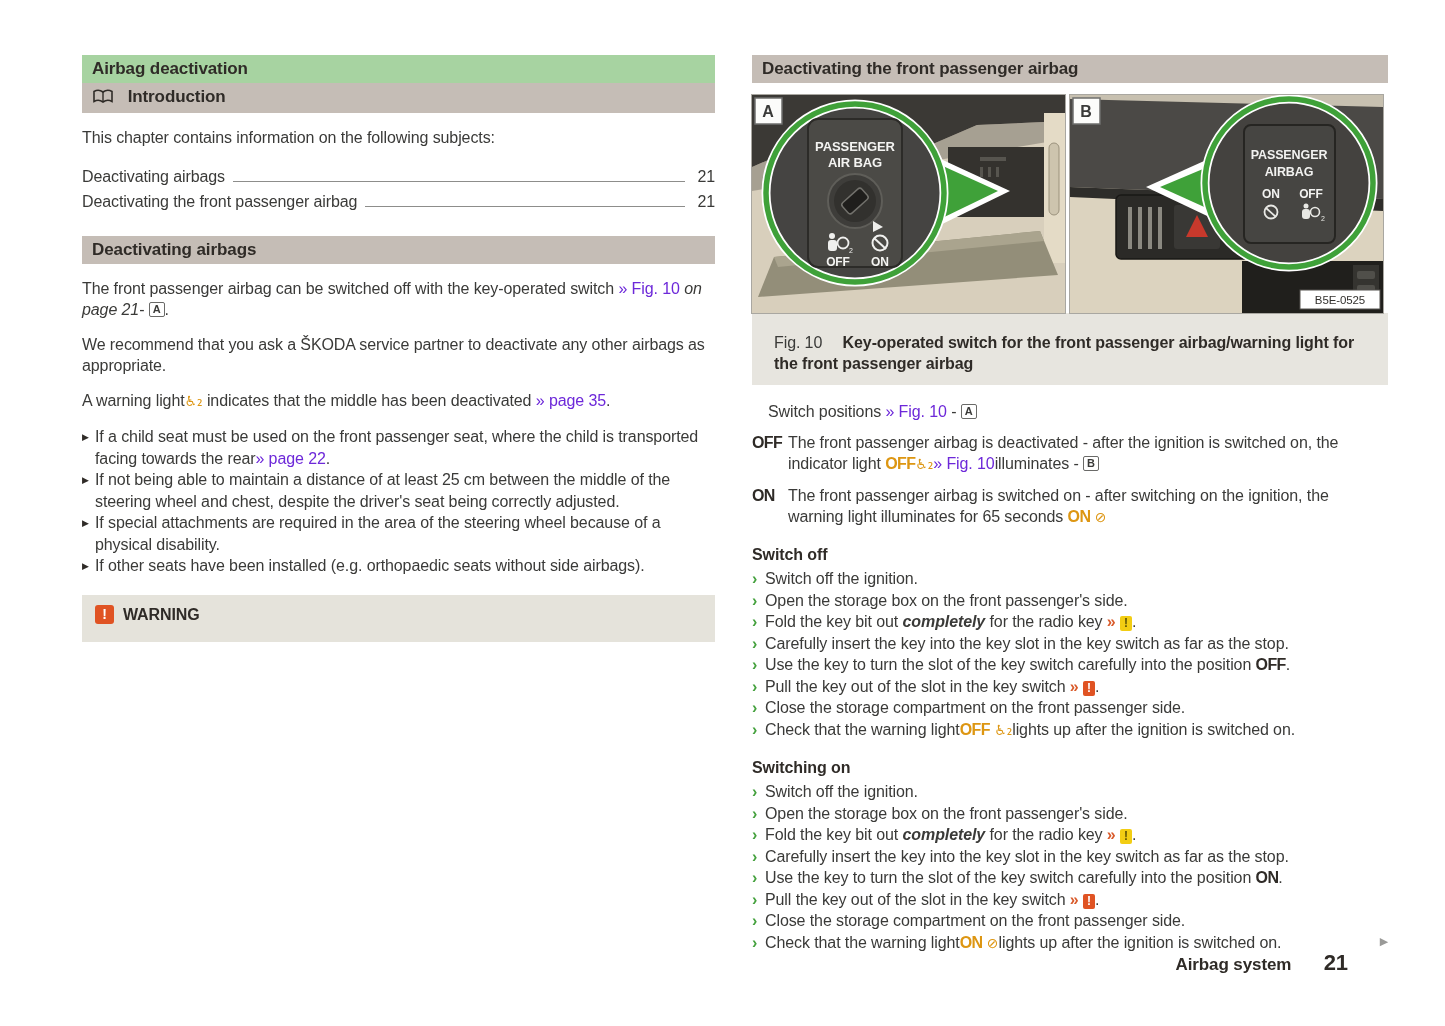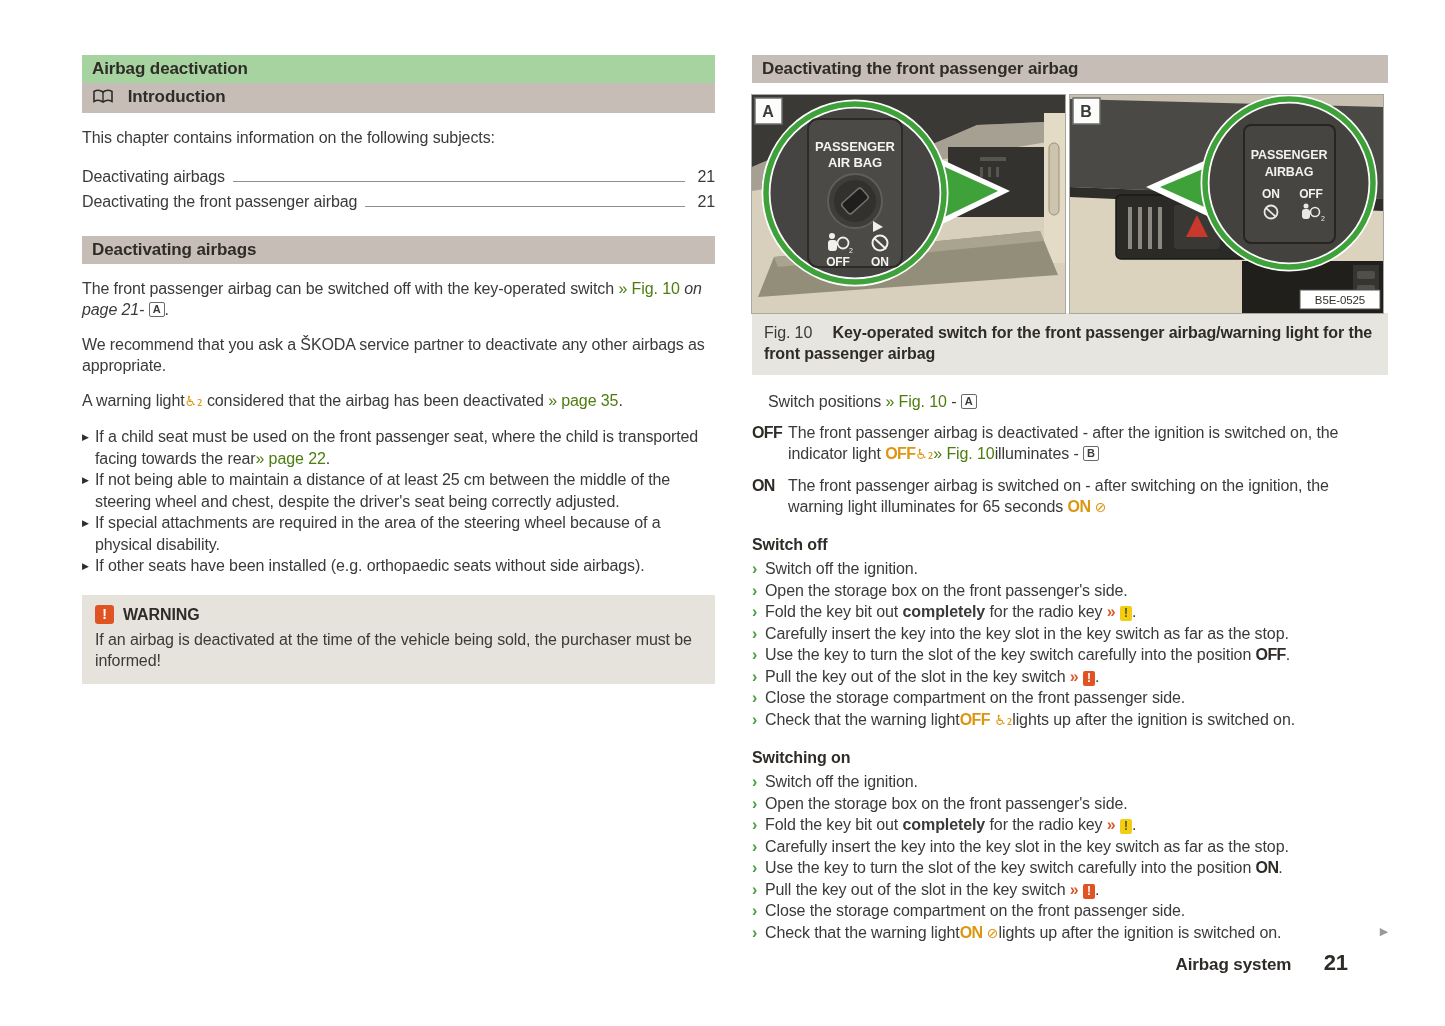--- a/index.html
+++ b/index.html
@@ -30,40 +30,40 @@
 
   .warnbox{background:#e5e3db;margin-top:18px;padding:9px 13px 13px;}
   .warn-head{display:flex;align-items:center;gap:9px;font-weight:700;color:#2f2b27;margin-bottom:4px;}
   .warn-icon{width:19px;height:19px;background:#e05323;color:#fff;border-radius:3px;text-align:center;
              line-height:19px;font-weight:700;font-size:14px;flex:none;}
   .warn-body{margin:0;}
 
   .figure{margin-top:12px;background:#e7e5df;}
   .fig-panels{display:flex;gap:5px;background:#fff;}
   .fig-panels svg{display:block;outline:1px solid #a9a7a1;}
-  .figcap{margin:0;padding:9px 12px 11px;line-height:21px;}
+  .figcap{margin:10px;padding:9px 12px 11px;line-height:21px;}
   .figno{margin-right:16px;}
   .capbold{font-weight:700;color:#2f2b27;}
 
   .switchpos{margin:16px 16px 10px;}
   .deflist{margin:0 0 4px;}
   .defrow{display:flex;margin:0 0 10px;}
   .term{width:36px;flex:none;font-weight:700;letter-spacing:-0.6px;color:#2f2b27;}
   .def{flex:1;}
 
   .subhead{font-size:16px;font-weight:700;color:#2f2b27;margin:16px 0 2px;line-height:22px;}
   ul.chev-list{list-style:none;margin:0;padding:0;}
   .chev-item{position:relative;padding-left:13px;line-height:21.5px;}
   .chev{position:absolute;left:0;top:0;color:#44a13d;font-weight:700;}
   .cont{position:absolute;right:0;bottom:2px;color:#9a9a98;font-size:11px;font-family:"DejaVu Sans",sans-serif;}
 
   
-  .sg-lk{color:#4d7c0f;text-align:center;}
+  .sg-lk{color:#6d28d9;text-align:center;}
   .sg-it{font-style:italic;}
-  .sg-b{font-weight:700;}
+  .sg-b{font-weight:700;font-style:italic;}
   .sg-kw{font-weight:700;letter-spacing:-0.6px;color:#2f2b27;}
   .sg-sym{color:#dd9612;font-weight:700;letter-spacing:-0.6px;}
   .sg-icn{color:#dd9612;font-family:"DejaVu Sans",sans-serif;font-size:14px;}
   .sg-ar{color:#d95b2b;font-weight:700;}
   .sg-box{display:inline-block;border:1px solid #6a6a68;background:#fff;font-size:11px;font-weight:700;
           line-height:13px;padding:0 3px;border-radius:2px;vertical-align:2px;color:#3a3a38;}
   .sg-wy{display:inline-block;background:#f2cd13;color:#5f5404;font-weight:700;font-size:12px;
          line-height:15px;padding:0 4px;border-radius:2px;}
   .sg-wo{display:inline-block;background:#e05323;color:#fff;font-weight:700;font-size:12px;
          line-height:15px;padding:0 4px;border-radius:2px;}
@@ -107,21 +107,21 @@
         <span class="toc-page">21</span>
       </div>
     </div>
 
     <div class="bar bar-taupe">
       <span>Deactivating airbags</span>
     </div>
 
     <p><span class="sg sg-p">The front passenger airbag can be switched off with the key-operated switch </span><span class="sg sg-lk">» Fig. 10</span><span class="sg sg-p"> </span><span class="sg sg-it">on page 21</span><span class="sg sg-p">- </span><span class="sg sg-box">A</span><span class="sg sg-p">.</span></p>
     <p>We recommend that you ask a ŠKODA service partner to deactivate any other airbags as appropriate.</p>
-    <p><span class="sg sg-p">A warning light</span><span class="sg sg-icn">♿₂</span><span class="sg sg-p"> considered that the airbag has been deactivated </span><span class="sg sg-lk">» page 35</span><span class="sg sg-p">.</span></p>
+    <p><span class="sg sg-p">A warning light</span><span class="sg sg-icn">♿₂</span><span class="sg sg-p"> indicates that the middle has been deactivated </span><span class="sg sg-lk">» page 35</span><span class="sg sg-p">.</span></p>
 
     <ul class="tri-list">
       <li class="tri-item">
         <span class="tri">▶</span>
         <span class="li-body"><span class="sg sg-p">If a child seat must be used on the front passenger seat, where the child is transported facing towards the rear</span><span class="sg sg-lk">» page 22</span><span class="sg sg-p">.</span></span>
       </li>
       <li class="tri-item">
         <span class="tri">▶</span>
         <span class="li-body"><span class="sg sg-p">If not being able to maintain a distance of at least 25 cm between the middle of the steering wheel and chest, despite the driver's seat being correctly ad­justed.</span></span>
       </li>
@@ -133,21 +133,20 @@
         <span class="tri">▶</span>
         <span class="li-body"><span class="sg sg-p">If other seats have been installed (e.g. orthopaedic seats without side air­bags).</span></span>
       </li>
     </ul>
 
     <div class="warnbox">
       <div class="warn-head">
         <span class="warn-icon">!</span>
         <span>WARNING</span>
       </div>
-      <p class="warn-body">If an airbag is deactivated at the time of the vehicle being sold, the pur­chaser must be informed!</p>
     </div>
 
   </div>
 
   <div class="col col-right">
 
     <div class="bar bar-taupe">
       <span>Deactivating the front passenger airbag</span>
     </div>
 

